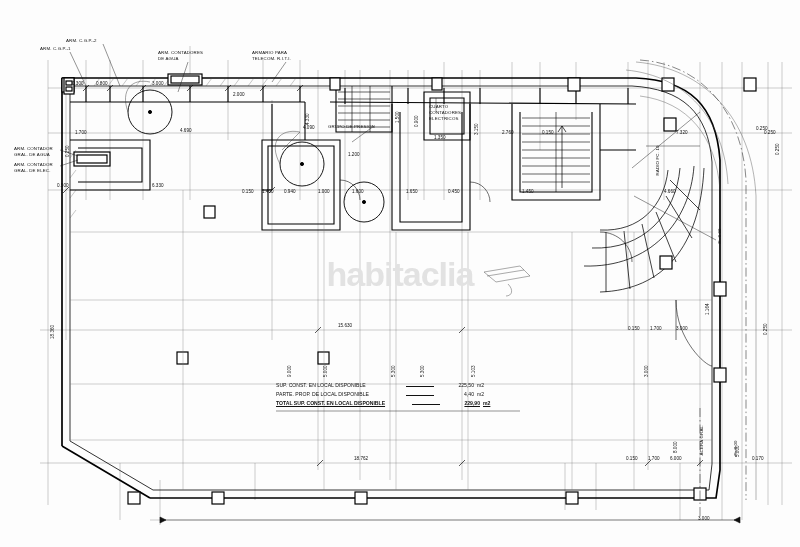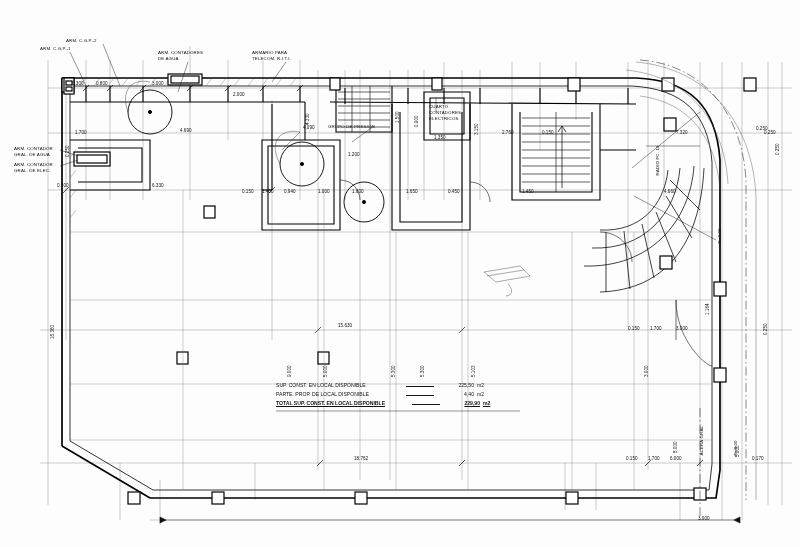--- a/index.html
+++ b/index.html
@@ -422,20 +422,21 @@
 <div class="dim dimv" style="left:768px;top:330px;">0.250</div>
 
 <div class="dim" style="left:354px;top:456px;">18.762</div>
 <div class="dim" style="left:626px;top:456px;">0.150</div>
 <div class="dim" style="left:648px;top:456px;">1.700</div>
 <div class="dim" style="left:670px;top:456px;">6.000</div>
 <div class="dim" style="left:752px;top:456px;">0.170</div>
 <div class="dim" style="left:698px;top:516px;">3.000</div>
 <div class="dim dimv" style="left:678px;top:448px;">8.000</div>
 
+<div class="wm">habitaclia</div>
 
 <div class="area-tbl">
   <div class="area-row">
     <span class="area-lbl">SUP. CONST. EN LOCAL DISPONIBLE</span>
     <span class="area-dots"></span>
     <span class="area-val">225,50</span>
     <span class="area-unit">m2</span>
   </div>
   <div class="area-row">
     <span class="area-lbl">PARTE. PROP. DE LOCAL DISPONIBLE</span>

